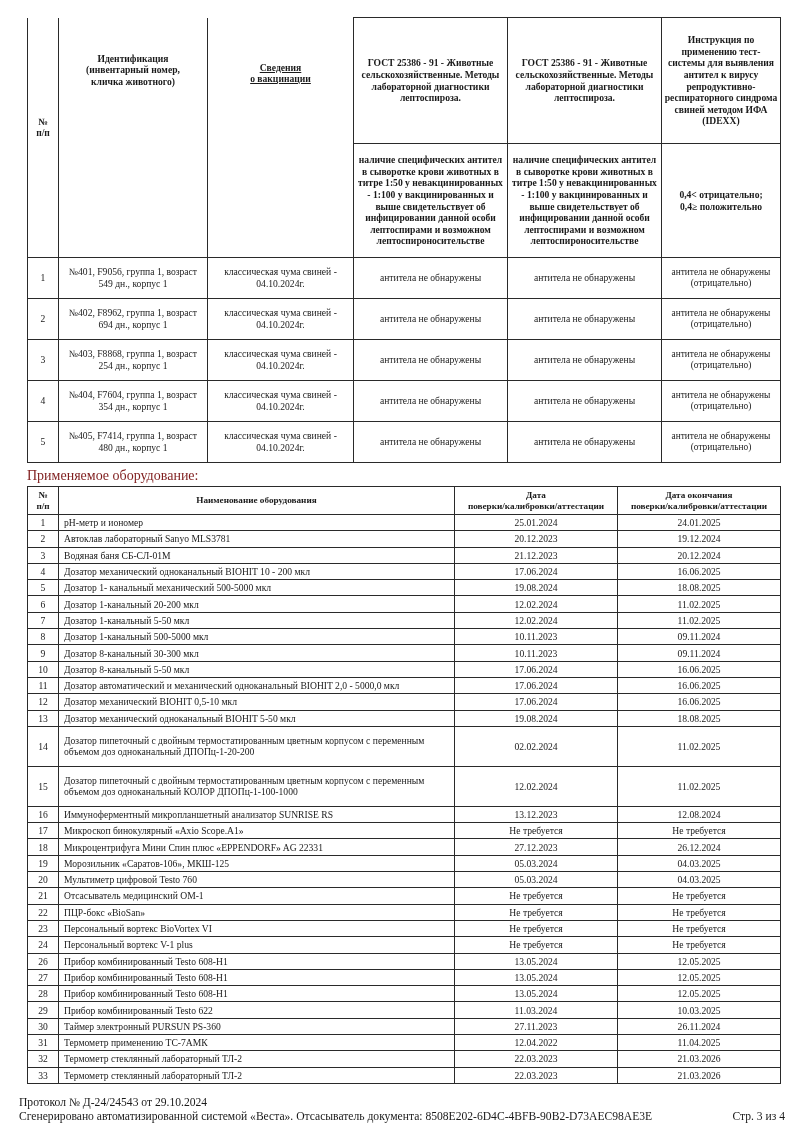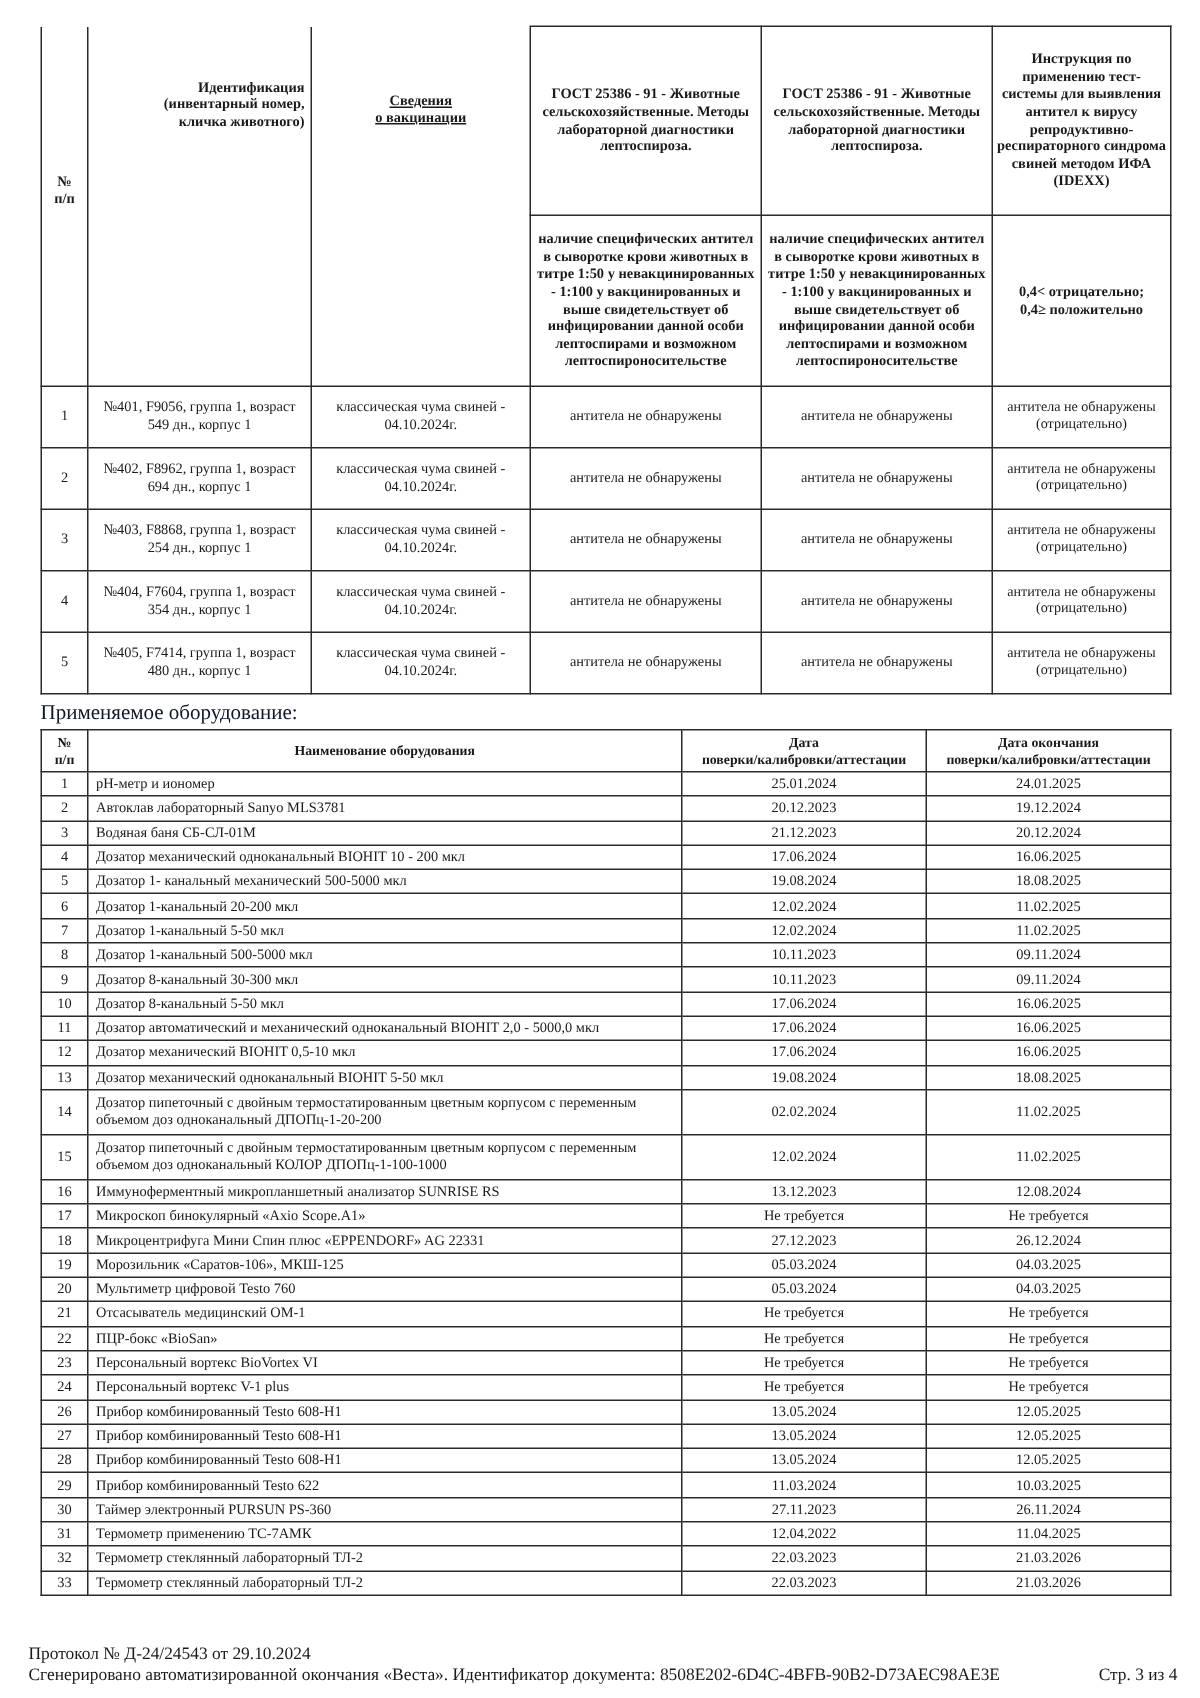--- a/index.html
+++ b/index.html
@@ -19,38 +19,38 @@
   #results tr.hdr th { font-weight: bold; }
   #results tr.first th { border-top: none; }
   #results tr.hdr1 { height: 126px; }
   #results tr.hdr2 { height: 114px; }
   #results tr.data { height: 41px; }
   #results tr.data td.small { font-size: 9.4px; line-height: 11.2px; }
 
   
   #equip-title {
     position: absolute; left: 27px; top: 468px;
-    font-size: 14px; line-height: 16px; color: #0f172a;
+    font-size: 14px; line-height: 16px; color: #7f1d1d;
   }
 
   
   #equipment {
     position: absolute; left: 27px; top: 486px; width: 753px;
     border-collapse: collapse; table-layout: fixed;
     font-size: 9.6px; line-height: 11px;
   }
   #equipment td, #equipment th {
     border: 1.3px solid #2a2a2a; vertical-align: middle; padding: 0 5px;
     font-weight: normal;
   }
   #equipment th { font-weight: bold; text-align: center; font-size: 9.2px; line-height: 11px; height: 28px; }
   #equipment td.num { text-align: center; padding: 0; }
   #equipment td.date { text-align: center; }
   #equipment tr.row1 { height: 16.3px; }
-  #equipment tr.row2 { height: 30px; }
+  #equipment tr.row2 { height: 40px; }
 
   
   #footer { position: absolute; left: 19px; top: 1096px; width: 766px; font-size: 11.6px; line-height: 14px; }
   #footer .line { white-space: nowrap; }
   #footer .row { display: flex; justify-content: space-between; }
 </style>
 </head>
 <body>
 
 <table id="results">
@@ -59,21 +59,21 @@
       <col style="width:149px">
       <col style="width:146px">
     <col style="width:154px">
       <col style="width:154px">
       <col style="width:119px">
   </colgroup>
   <tbody>
       <tr class="hdr hdr1 first">
     <th rowspan="2" style="white-space:pre-line;vertical-align:top;padding-top:98px;">№
 п/п</th>
-    <th rowspan="2" style="white-space:pre-line;vertical-align:top;padding-top:35px;text-align:right;">Идентификация
+    <th rowspan="2" style="white-space:pre-line;vertical-align:top;padding-top:35px;">Идентификация
 (инвентарный номер,
 кличка животного)</th>
     <th rowspan="2" style="white-space:pre-line;vertical-align:top;padding-top:44px;text-decoration:underline;">Сведения
 о вакцинации</th>
     <th style="border-top:1.3px solid #2a2a2a;">ГОСТ 25386 - 91 - Животные сельскохозяйственные. Методы лабораторной диагностики лептоспироза.</th>
     <th style="border-top:1.3px solid #2a2a2a;">ГОСТ 25386 - 91 - Животные сельскохозяйственные. Методы лабораторной диагностики лептоспироза.</th>
     <th style="border-top:1.3px solid #2a2a2a;padding:0 2px;">Инструкция по применению тест-системы для выявления антител к вирусу репродуктивно-респираторного синдрома свиней методом ИФА (IDEXX)</th>
   </tr>
   <tr class="hdr hdr2">
     <th>наличие специфических антител в сыворотке крови животных в титре 1:50 у невакцинированных - 1:100 у вакцинированных и выше свидетельствует об инфицировании данной особи лептоспирами и возможном лептоспироносительстве</th>
@@ -336,16 +336,16 @@
         <td>Термометр стеклянный лабораторный ТЛ-2</td>
         <td class="date">22.03.2023</td>
         <td class="date">21.03.2026</td>
       </tr>
   </tbody>
 </table>
 
 <div id="footer">
   <div class="line">Протокол № Д-24/24543 от 29.10.2024</div>
   <div class="row">
-    <span class="line">Сгенерировано автоматизированной окончания «Веста». Идентификатор документа: 8508E202-6D4C-4BFB-90B2-D73AEC98AE3E</span>
+    <span class="line">Сгенерировано автоматизированной системой «Веста». Отсасыватель документа: 8508E202-6D4C-4BFB-90B2-D73AEC98AE3E</span>
     <span class="line">Стр. 3 из 4</span>
   </div>
 </div>
 
 </body></html>

